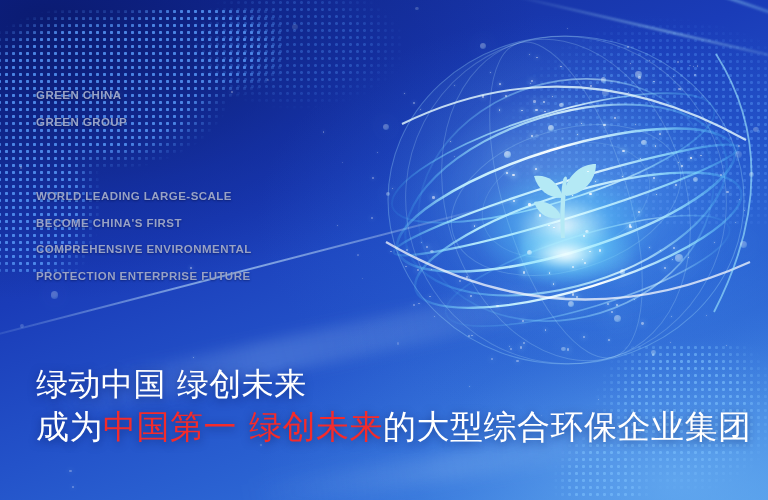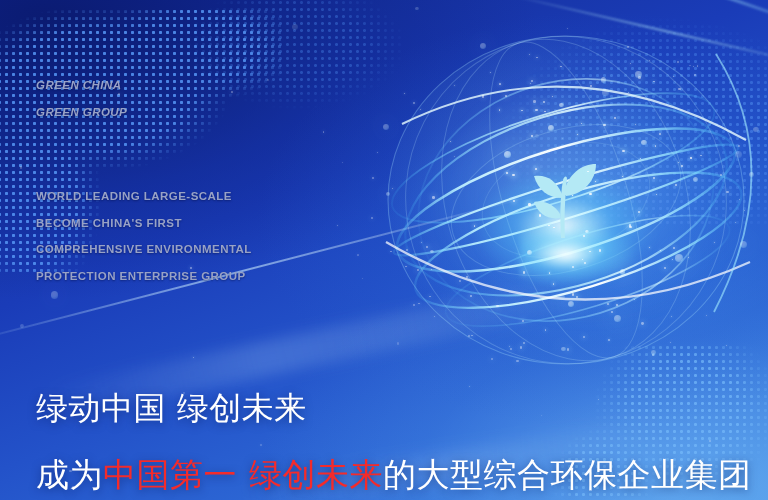--- a/index.html
+++ b/index.html
@@ -109,35 +109,34 @@
     position:absolute; left:520px; top:222px; width:120px; height:62px;
     background:radial-gradient(ellipse at 38% 52%, rgba(255,255,255,0.98) 0%, rgba(215,250,255,0.80) 14%, rgba(120,225,255,0.40) 34%, rgba(70,190,255,0) 70%);
     filter:blur(3px); pointer-events:none;
   }
 
   
   #particles { position:absolute; left:0; top:0; width:768px; height:500px; pointer-events:none; }
   .pt { position:absolute; border-radius:50%; background:#ffffff; }
 
   
-  #en-block-top { position:absolute; left:36px; top:72px;font-style:italic; }
+  #en-block-top { position:absolute; left:36px; top:82px; }
   #en-block-bottom { position:absolute; left:36px; top:183px; }
   .en-line {
     font-size:11.5px; font-weight:bold; letter-spacing:0.45px;
     color:#98a2c6; line-height:26.5px; white-space:nowrap;
     text-shadow:0 1px 2px rgba(4,14,70,0.5);
   }
   #en-block-bottom .en-line { line-height:26.5px; }
 
   #headline { position:absolute; left:36px; top:364px; }
   .cn-line {
     white-space:nowrap; color:#ffffff;
     font-family:"DejaVu Sans", sans-serif;
     text-shadow:0 2px 9px rgba(6,24,90,0.55);
-    margin-top:24px;
   }
   #cn-line-1 { font-size:32px; line-height:41px; letter-spacing:0.5px; }
   #cn-line-2 { font-size:33px; line-height:44px; letter-spacing:0.5px; }
   .cn-hl { color:#f42b2b; }
   .cn-sp { display:inline-block; width:12px; }
 </style>
 </head>
 <body>
 
 <div id="banner">
@@ -421,21 +420,21 @@
 
   <div id="en-block-top">
     <div class="en-line">GREEN CHINA</div>
     <div class="en-line">GREEN GROUP</div>
   </div>
 
   <div id="en-block-bottom">
     <div class="en-line">WORLD LEADING LARGE-SCALE</div>
     <div class="en-line">BECOME CHINA'S FIRST</div>
     <div class="en-line">COMPREHENSIVE ENVIRONMENTAL</div>
-    <div class="en-line">PROTECTION ENTERPRISE GROUP</div>
+    <div class="en-line">PROTECTION ENTERPRISE FUTURE</div>
   </div>
 
   <div id="headline">
     <div class="cn-line" id="cn-line-1">绿动中国 绿创未来</div>
     <div class="cn-line" id="cn-line-2"><span>成为</span><span class="cn-hl">中国第一</span><span class="cn-sp"></span><span class="cn-hl">绿创未来</span><span>的大型综合环保企业集团</span></div>
   </div>
 
 </div>
 
 </body></html>

